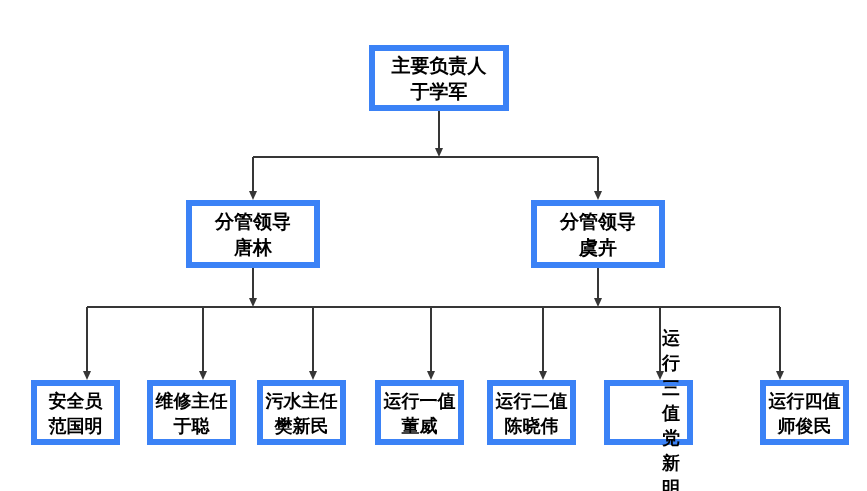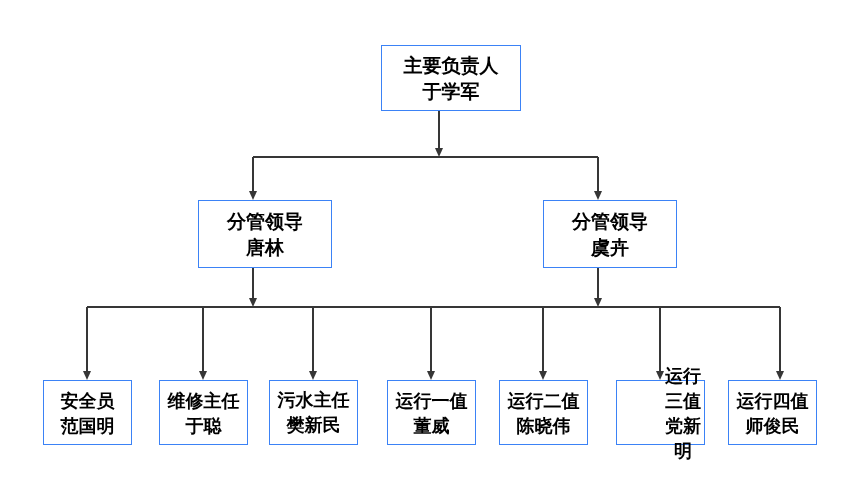--- a/index.html
+++ b/index.html
@@ -19,45 +19,44 @@
     position: absolute;
     left: 0;
     top: 0;
     width: 867px;
     height: 491px;
     pointer-events: none;
   }
   .node {
     position: absolute;
     box-sizing: border-box;
-    border: 1px solid #3b82f6;
+    border: 6px solid #3b82f6;
     background: #ffffff;
     display: flex;
     flex-direction: column;
     align-items: center;
     justify-content: center;
     text-align: center;
     color: #000000;
     font-weight: bold;
     font-size: 19px;
     line-height: 26px;
     z-index: 2;
-    margin-left: 12px;
   }
   .node-root    { left: 369px; top: 45px;  width: 140px; height: 66px; }
   .node-mgr-0   { left: 186px; top: 200px; width: 134px; height: 68px; }
   .node-mgr-1   { left: 531px; top: 200px; width: 134px; height: 68px; }
   .node-staff   { top: 380px; width: 89px; height: 65px; font-size: 18px; line-height: 25px; }
   .node-staff-0 { left: 31px;  }
   .node-staff-1 { left: 147px; }
-  .node-staff-2 { left: 257px; font-family: Liberation Serif, serif; }
+  .node-staff-2 { left: 257px; }
   .node-staff-3 { left: 375px; }
   .node-staff-4 { left: 487px; }
   .node-staff-5 { left: 604px; padding-left: 45px; }
-  .node-staff-6 { left: 716px; }
+  .node-staff-6 { left: 760px; }
   .node .title, .node .name { display: block; }
 </style>
 </head>
 <body>
 
 <div class="canvas">
 
   <svg class="connector-layer" width="867" height="491" viewBox="0 0 867 491" stroke="#363636" stroke-width="2" fill="#363636">
 
     <line x1="439" y1="111" x2="439" y2="149"></line>

